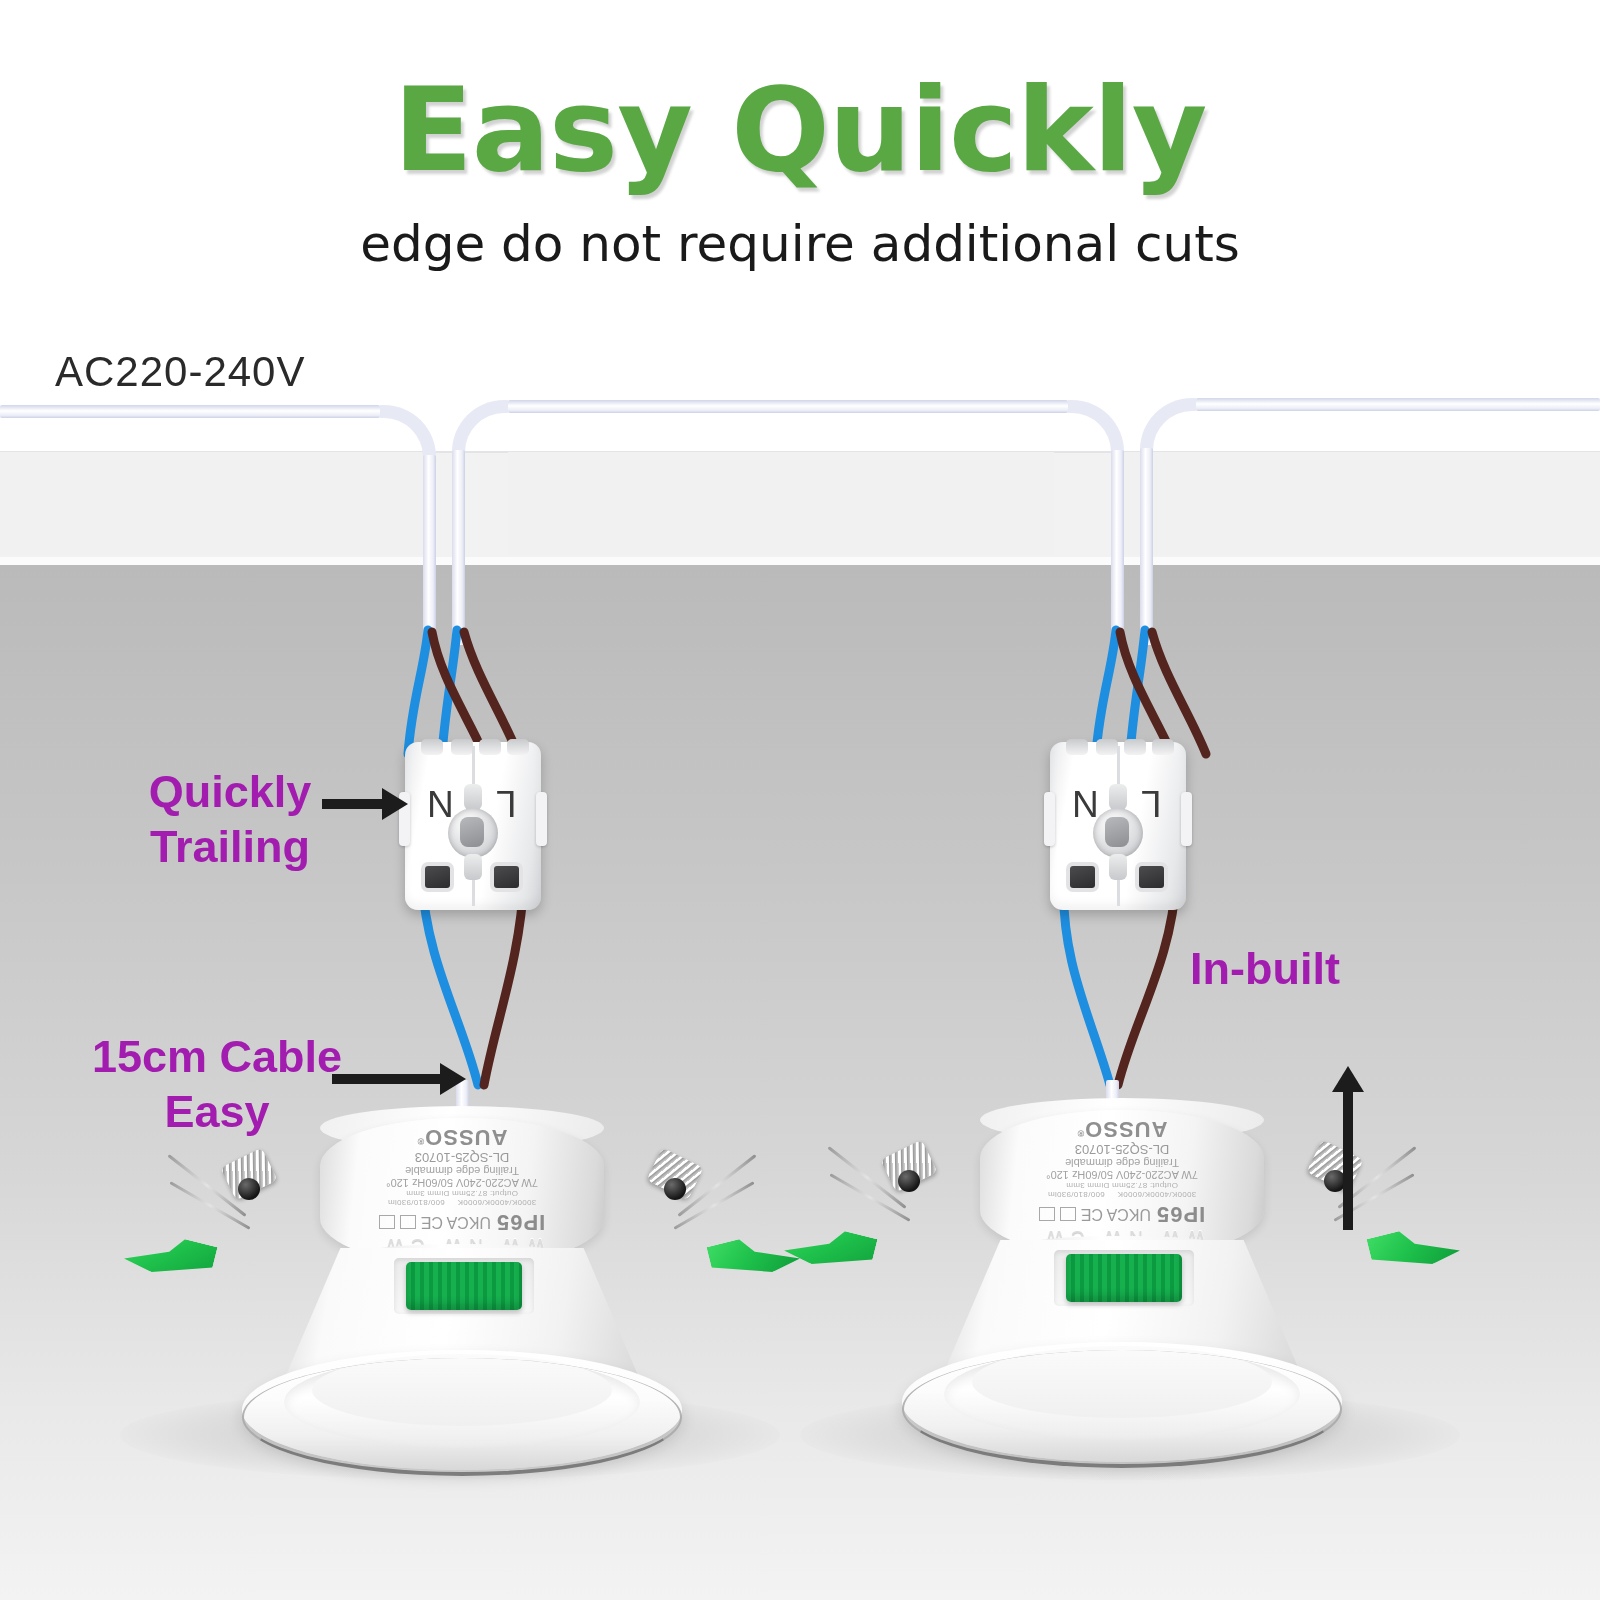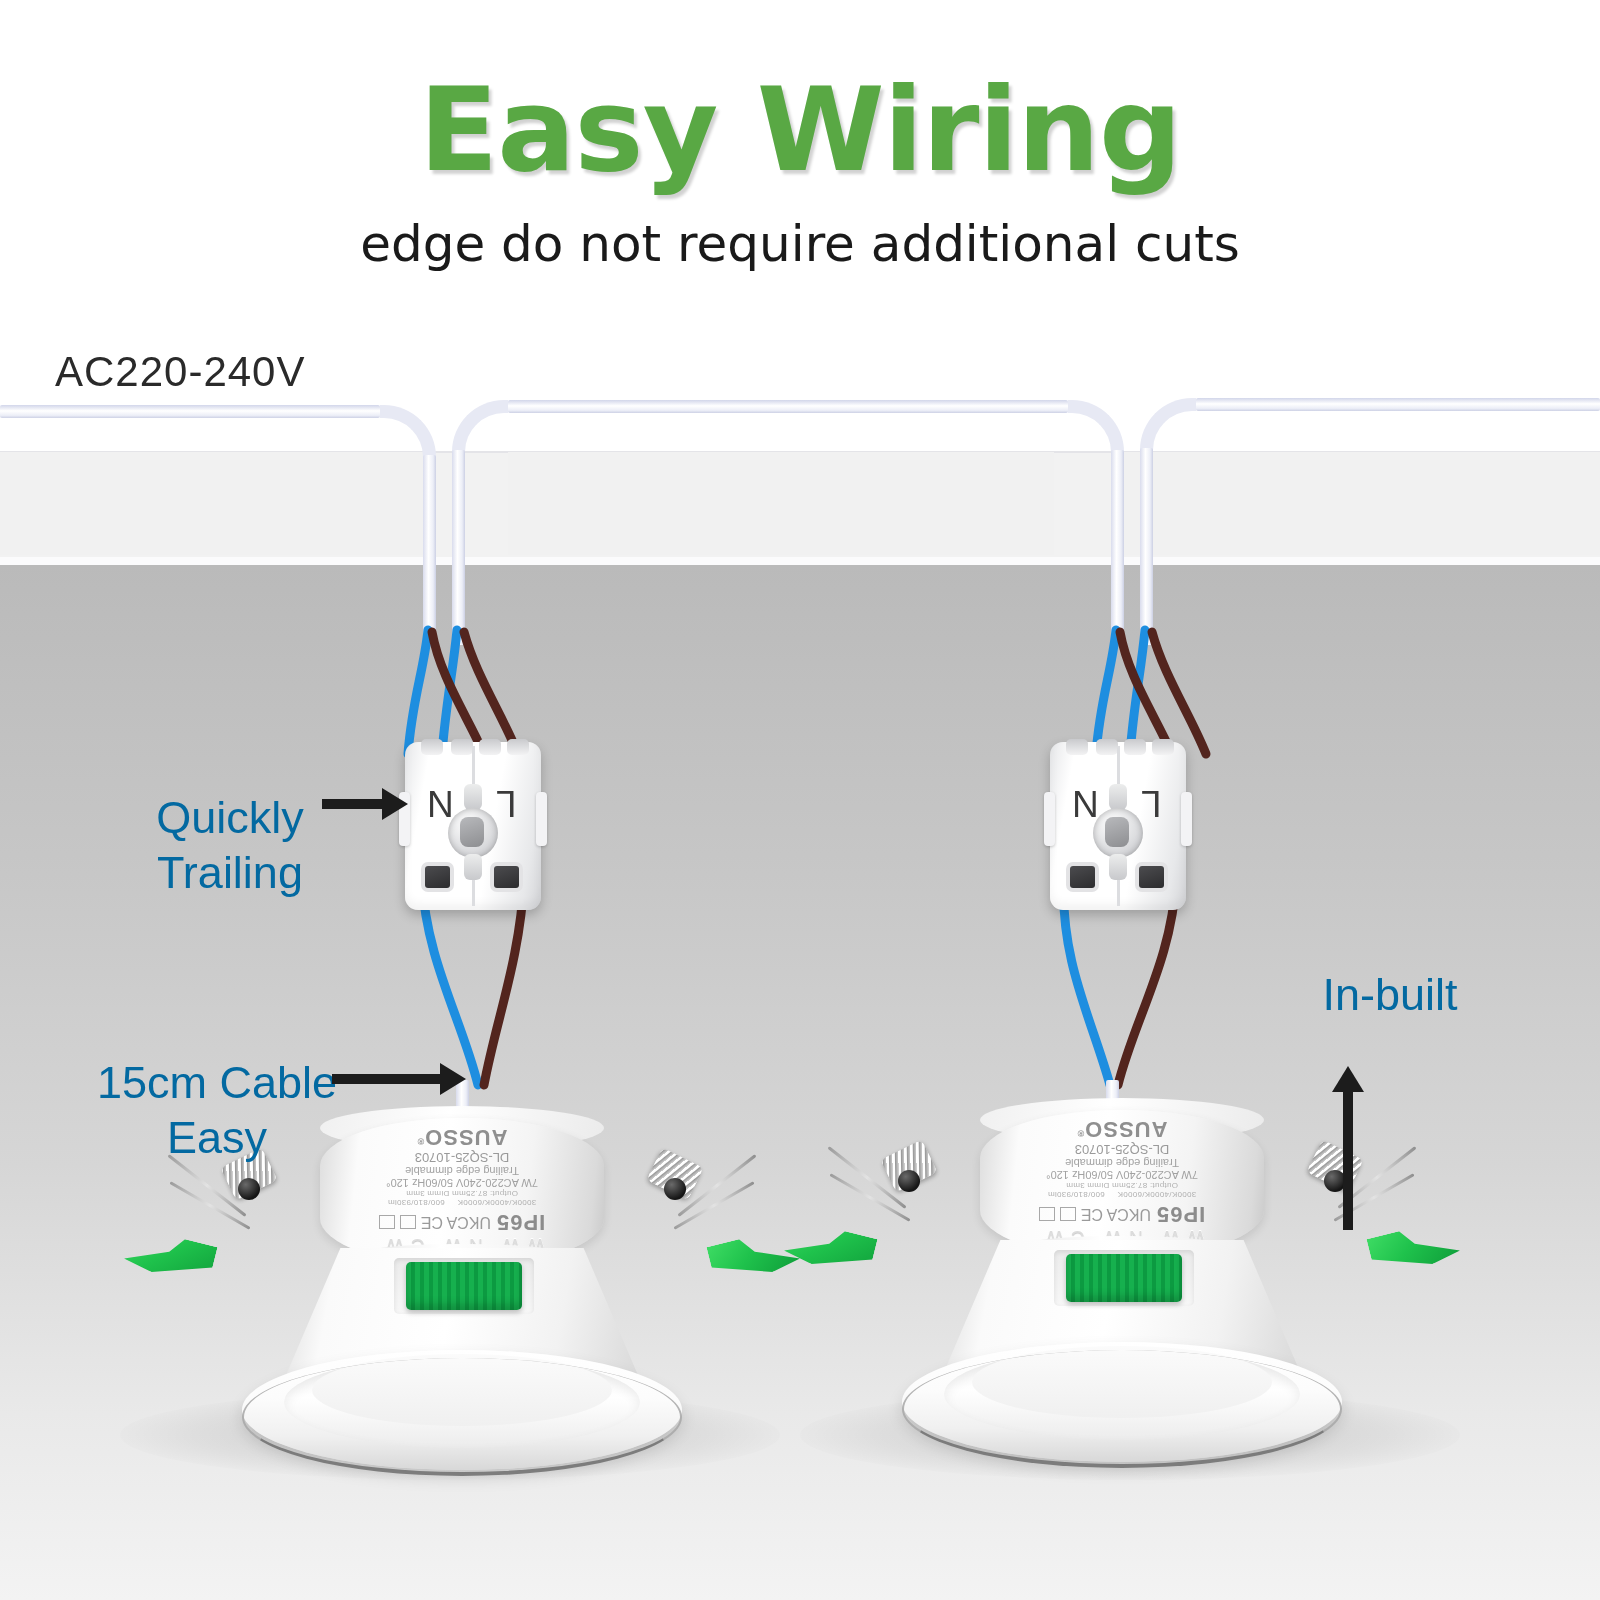--- a/index.html
+++ b/index.html
@@ -34,25 +34,25 @@
     position:absolute; left:0; top:215px; width:1600px; text-align:center;
     font-size:50px; color:#1a1a1a; font-family:"DejaVu Sans", sans-serif;
   }
   .voltage {
     position:absolute; left:55px; top:348px;
     font-size:42px; color:#2a2a2a; letter-spacing:1px;
     font-family:"Liberation Sans", sans-serif; font-weight:300;
   }
 
   
-  .callout { position:absolute; color:#0369a1; line-height:1.22;
-             font-family:"Liberation Sans", sans-serif; font-weight:400;margin-top:26px; }
+  .callout { position:absolute; color:#a21caf; line-height:1.22;
+             font-family:"Liberation Sans", sans-serif; font-weight:700; }
   .cl-connector { left:90px;  top:765px;  width:280px; text-align:center; font-size:45px; }
   .cl-cable     { left:72px;  top:1030px; width:290px; text-align:center; font-size:45px; }
-  .cl-transformer { left:1190px; top:942px; width:400px; text-align:center; font-size:45px; }
+  .cl-transformer { left:1190px; top:942px; width:400px; text-align:left; font-size:45px; }
 
   
   .arrow-h { position:absolute; height:10px; background:#1c1c1c; }
   .arrow-h::after {
     content:""; position:absolute; right:-24px; top:-11px;
     border-top:16px solid transparent; border-bottom:16px solid transparent;
     border-left:26px solid #1c1c1c;
   }
   .ar-connector { left:322px; top:799px; width:62px; }
   .ar-cable     { left:332px; top:1074px; width:110px; }
@@ -220,21 +220,21 @@
 
   <div class="band band-white"></div>
   <div class="band band-ceil"></div>
   <div class="ceil-seam"></div>
   <div class="ceil-tile" style="left:0px;   width:432px;"></div>
   <div class="ceil-tile" style="left:508px; width:546px;"></div>
   <div class="ceil-tile" style="left:1122px;width:478px;"></div>
   <div class="band band-ceil2"></div>
   <div class="band band-wall"></div>
 
-  <div class="title">Easy Wiring</div>
+  <div class="title">Easy Quickly</div>
   <div class="subtitle">edge do not require additional cuts</div>
   <div class="voltage">AC220-240V</div>
 
   <div class="sheath sh-h" style="left:0px;   top:405px; width:380px;"></div>
   <div class="sheath sh-corner" style="left:380px; top:405px;"></div>
   <div class="sheath sh-v" style="left:423px; top:455px; height:190px;"></div>
 
   <div class="sheath sh-h" style="left:508px; top:400px; width:560px;"></div>
   <div class="sheath sh-corner" style="left:452px; top:400px; transform:scaleX(-1);"></div>
   <div class="sheath sh-v" style="left:452px; top:450px; height:195px;"></div>

